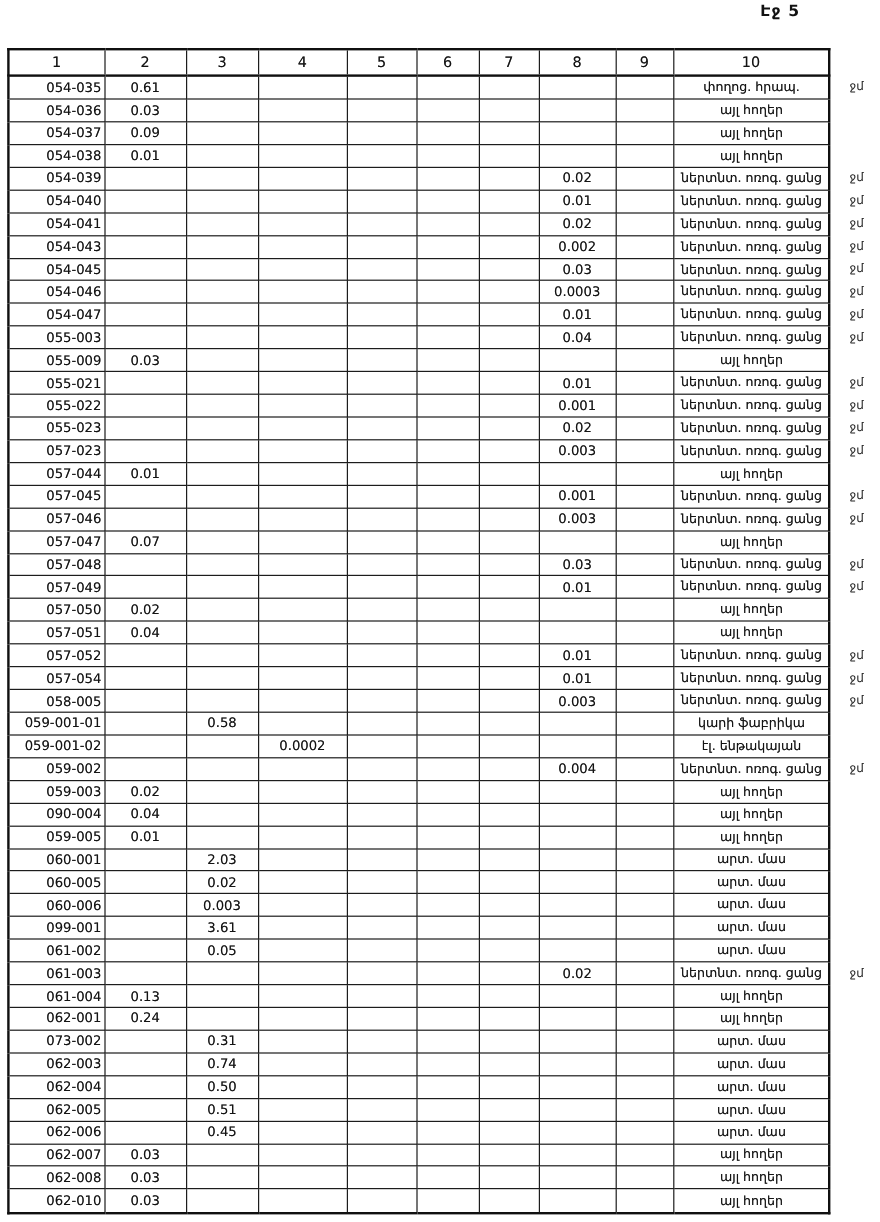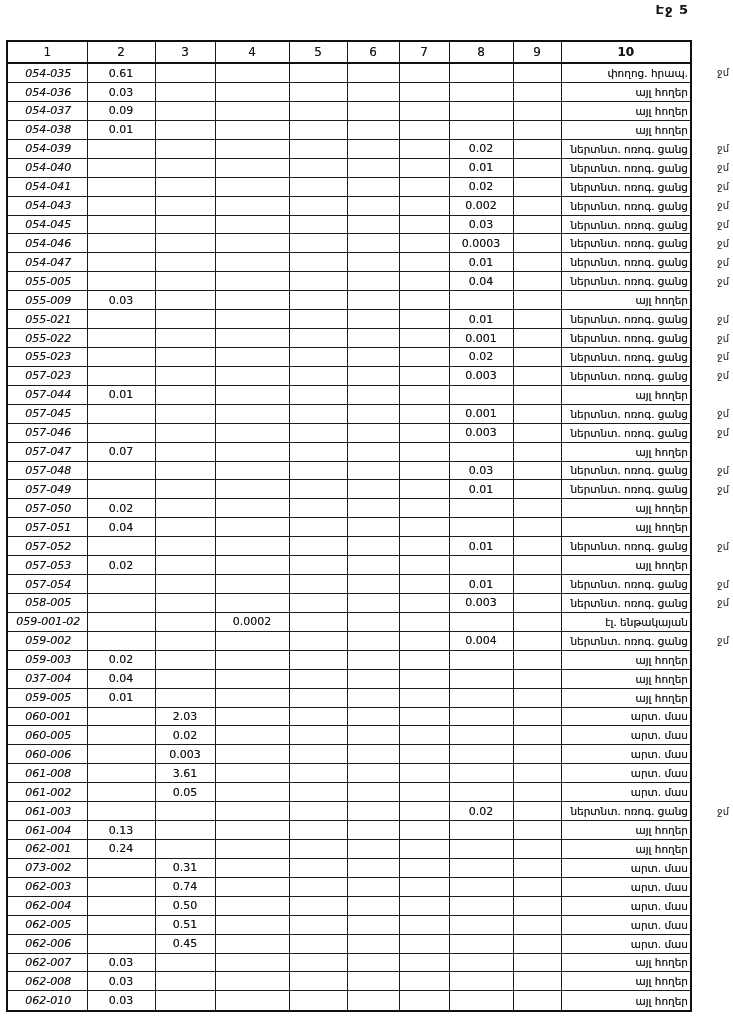--- a/index.html
+++ b/index.html
@@ -5,21 +5,21 @@
   html, body {
     margin: 0; padding: 0;
     width: 733px; height: 1018px;
     background: #ffffff;
     font-family: "DejaVu Sans", "Liberation Sans", sans-serif;
     position: relative;
     overflow: hidden;
   }
   .page-header {
     position: absolute;
-    top: 2px; right: 44px;
+    top: 2px; right: 66px;
     font-size: 13px;
     font-weight: bold;
     letter-spacing: 1px;
     color: #121212;
   }
   table.sheet {
     position: absolute;
     left: 6px; top: 40px;
     width: 725px;
     height: 972px;
@@ -36,37 +36,37 @@
     text-shadow: 0 0 0.5px rgba(0,0,0,0.55);
   }
   th {
     font-weight: normal;
     font-size: 12px;
     text-align: center;
     height: 20px;
     border-top: 2.5px solid #101010;
     border-bottom: 2px solid #101010;
   }
-  td.c0 { text-align: center; padding-left: 4px; border-left: 2.5px solid #101010; font-style: italic; }
+  td.c0 { text-align: right; padding-left: 4px; border-left: 2.5px solid #101010; }
   th.c0 { border-left: 2.5px solid #101010; }
   td.num { text-align: center; }
   td.c9 {
-    text-align: right;
+    text-align: center;
     padding-left: 3px;
     font-size: 10.5px;
     border-right: 2.5px solid #101010;
   }
-  th.c9 { border-right: 2.5px solid #101010; font-weight: bold; }
+  th.c9 { border-right: 2.5px solid #101010; }
   tbody tr:last-child td { border-bottom: 2.5px solid #101010; margin-left: 36px; }
   td.mcol, th.mcol {
     border: none;
     background: transparent;
     font-size: 10px;
     color: #242424;
-    text-align: right;
+    text-align: center;
     padding-left: 7px;
     text-shadow: none;
   }
   tbody tr:last-child td.mcol { border: none; }
 </style>
 </head>
 <body>
 
 <div class="page">
   <div class="page-header">Էջ 5</div>
@@ -238,21 +238,21 @@
           <td class="c3 num"></td>
           <td class="c4 num"></td>
           <td class="c5 num"></td>
           <td class="c6 num"></td>
           <td class="c7 num">0.01</td>
           <td class="c8 num"></td>
           <td class="c9">ներտնտ. ոռոգ. ցանց</td>
           <td class="mcol">ջմ</td>
         </tr>
         <tr>
-          <td class="c0">055-005</td>
+          <td class="c0">055-003</td>
           <td class="c1 num"></td>
           <td class="c2 num"></td>
           <td class="c3 num"></td>
           <td class="c4 num"></td>
           <td class="c5 num"></td>
           <td class="c6 num"></td>
           <td class="c7 num">0.04</td>
           <td class="c8 num"></td>
           <td class="c9">ներտնտ. ոռոգ. ցանց</td>
           <td class="mcol">ջմ</td>
@@ -433,33 +433,20 @@
           <td class="c3 num"></td>
           <td class="c4 num"></td>
           <td class="c5 num"></td>
           <td class="c6 num"></td>
           <td class="c7 num">0.01</td>
           <td class="c8 num"></td>
           <td class="c9">ներտնտ. ոռոգ. ցանց</td>
           <td class="mcol">ջմ</td>
         </tr>
         <tr>
-          <td class="c0">057-053</td>
-          <td class="c1 num">0.02</td>
-          <td class="c2 num"></td>
-          <td class="c3 num"></td>
-          <td class="c4 num"></td>
-          <td class="c5 num"></td>
-          <td class="c6 num"></td>
-          <td class="c7 num"></td>
-          <td class="c8 num"></td>
-          <td class="c9">այլ հողեր</td>
-          <td class="mcol"></td>
-        </tr>
-        <tr>
           <td class="c0">057-054</td>
           <td class="c1 num"></td>
           <td class="c2 num"></td>
           <td class="c3 num"></td>
           <td class="c4 num"></td>
           <td class="c5 num"></td>
           <td class="c6 num"></td>
           <td class="c7 num">0.01</td>
           <td class="c8 num"></td>
           <td class="c9">ներտնտ. ոռոգ. ցանց</td>
@@ -470,20 +457,33 @@
           <td class="c1 num"></td>
           <td class="c2 num"></td>
           <td class="c3 num"></td>
           <td class="c4 num"></td>
           <td class="c5 num"></td>
           <td class="c6 num"></td>
           <td class="c7 num">0.003</td>
           <td class="c8 num"></td>
           <td class="c9">ներտնտ. ոռոգ. ցանց</td>
           <td class="mcol">ջմ</td>
+        </tr>
+        <tr>
+          <td class="c0">059-001-01</td>
+          <td class="c1 num"></td>
+          <td class="c2 num">0.58</td>
+          <td class="c3 num"></td>
+          <td class="c4 num"></td>
+          <td class="c5 num"></td>
+          <td class="c6 num"></td>
+          <td class="c7 num"></td>
+          <td class="c8 num"></td>
+          <td class="c9">կարի ֆաբրիկա</td>
+          <td class="mcol"></td>
         </tr>
         <tr>
           <td class="c0">059-001-02</td>
           <td class="c1 num"></td>
           <td class="c2 num"></td>
           <td class="c3 num">0.0002</td>
           <td class="c4 num"></td>
           <td class="c5 num"></td>
           <td class="c6 num"></td>
           <td class="c7 num"></td>
@@ -511,21 +511,21 @@
           <td class="c3 num"></td>
           <td class="c4 num"></td>
           <td class="c5 num"></td>
           <td class="c6 num"></td>
           <td class="c7 num"></td>
           <td class="c8 num"></td>
           <td class="c9">այլ հողեր</td>
           <td class="mcol"></td>
         </tr>
         <tr>
-          <td class="c0">037-004</td>
+          <td class="c0">090-004</td>
           <td class="c1 num">0.04</td>
           <td class="c2 num"></td>
           <td class="c3 num"></td>
           <td class="c4 num"></td>
           <td class="c5 num"></td>
           <td class="c6 num"></td>
           <td class="c7 num"></td>
           <td class="c8 num"></td>
           <td class="c9">այլ հողեր</td>
           <td class="mcol"></td>
@@ -576,21 +576,21 @@
           <td class="c3 num"></td>
           <td class="c4 num"></td>
           <td class="c5 num"></td>
           <td class="c6 num"></td>
           <td class="c7 num"></td>
           <td class="c8 num"></td>
           <td class="c9">արտ. մաս</td>
           <td class="mcol"></td>
         </tr>
         <tr>
-          <td class="c0">061-008</td>
+          <td class="c0">099-001</td>
           <td class="c1 num"></td>
           <td class="c2 num">3.61</td>
           <td class="c3 num"></td>
           <td class="c4 num"></td>
           <td class="c5 num"></td>
           <td class="c6 num"></td>
           <td class="c7 num"></td>
           <td class="c8 num"></td>
           <td class="c9">արտ. մաս</td>
           <td class="mcol"></td>

